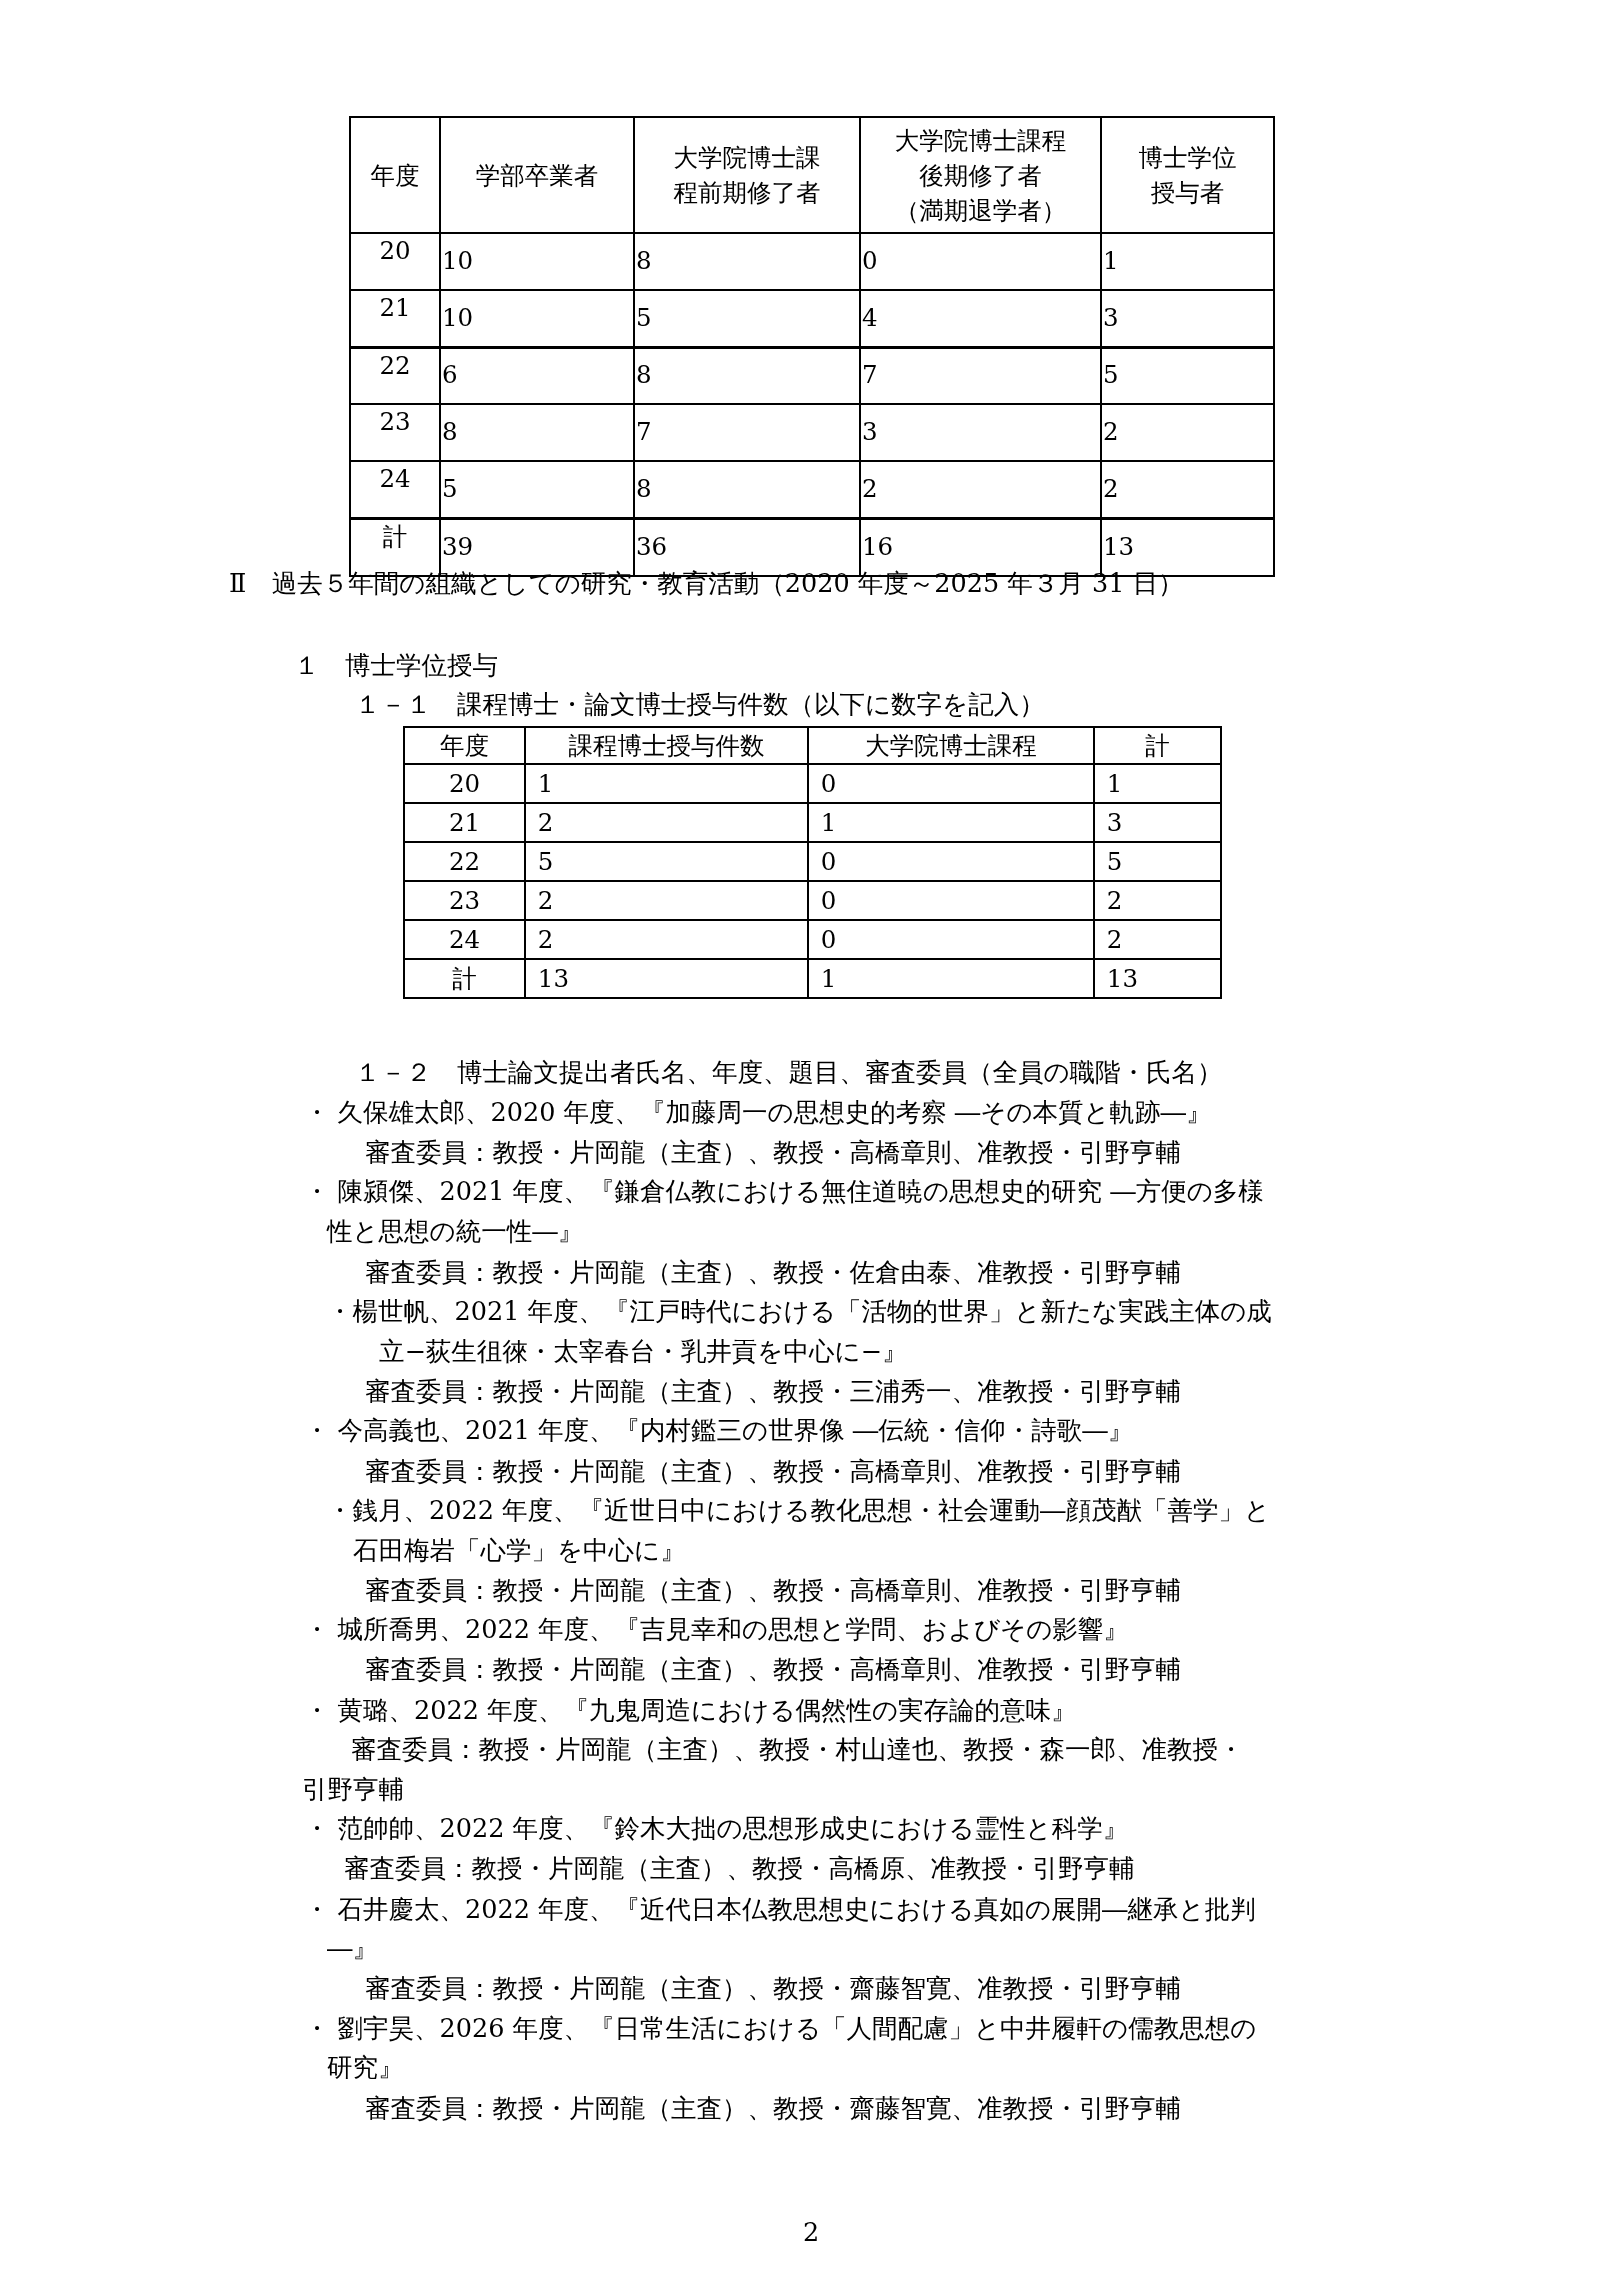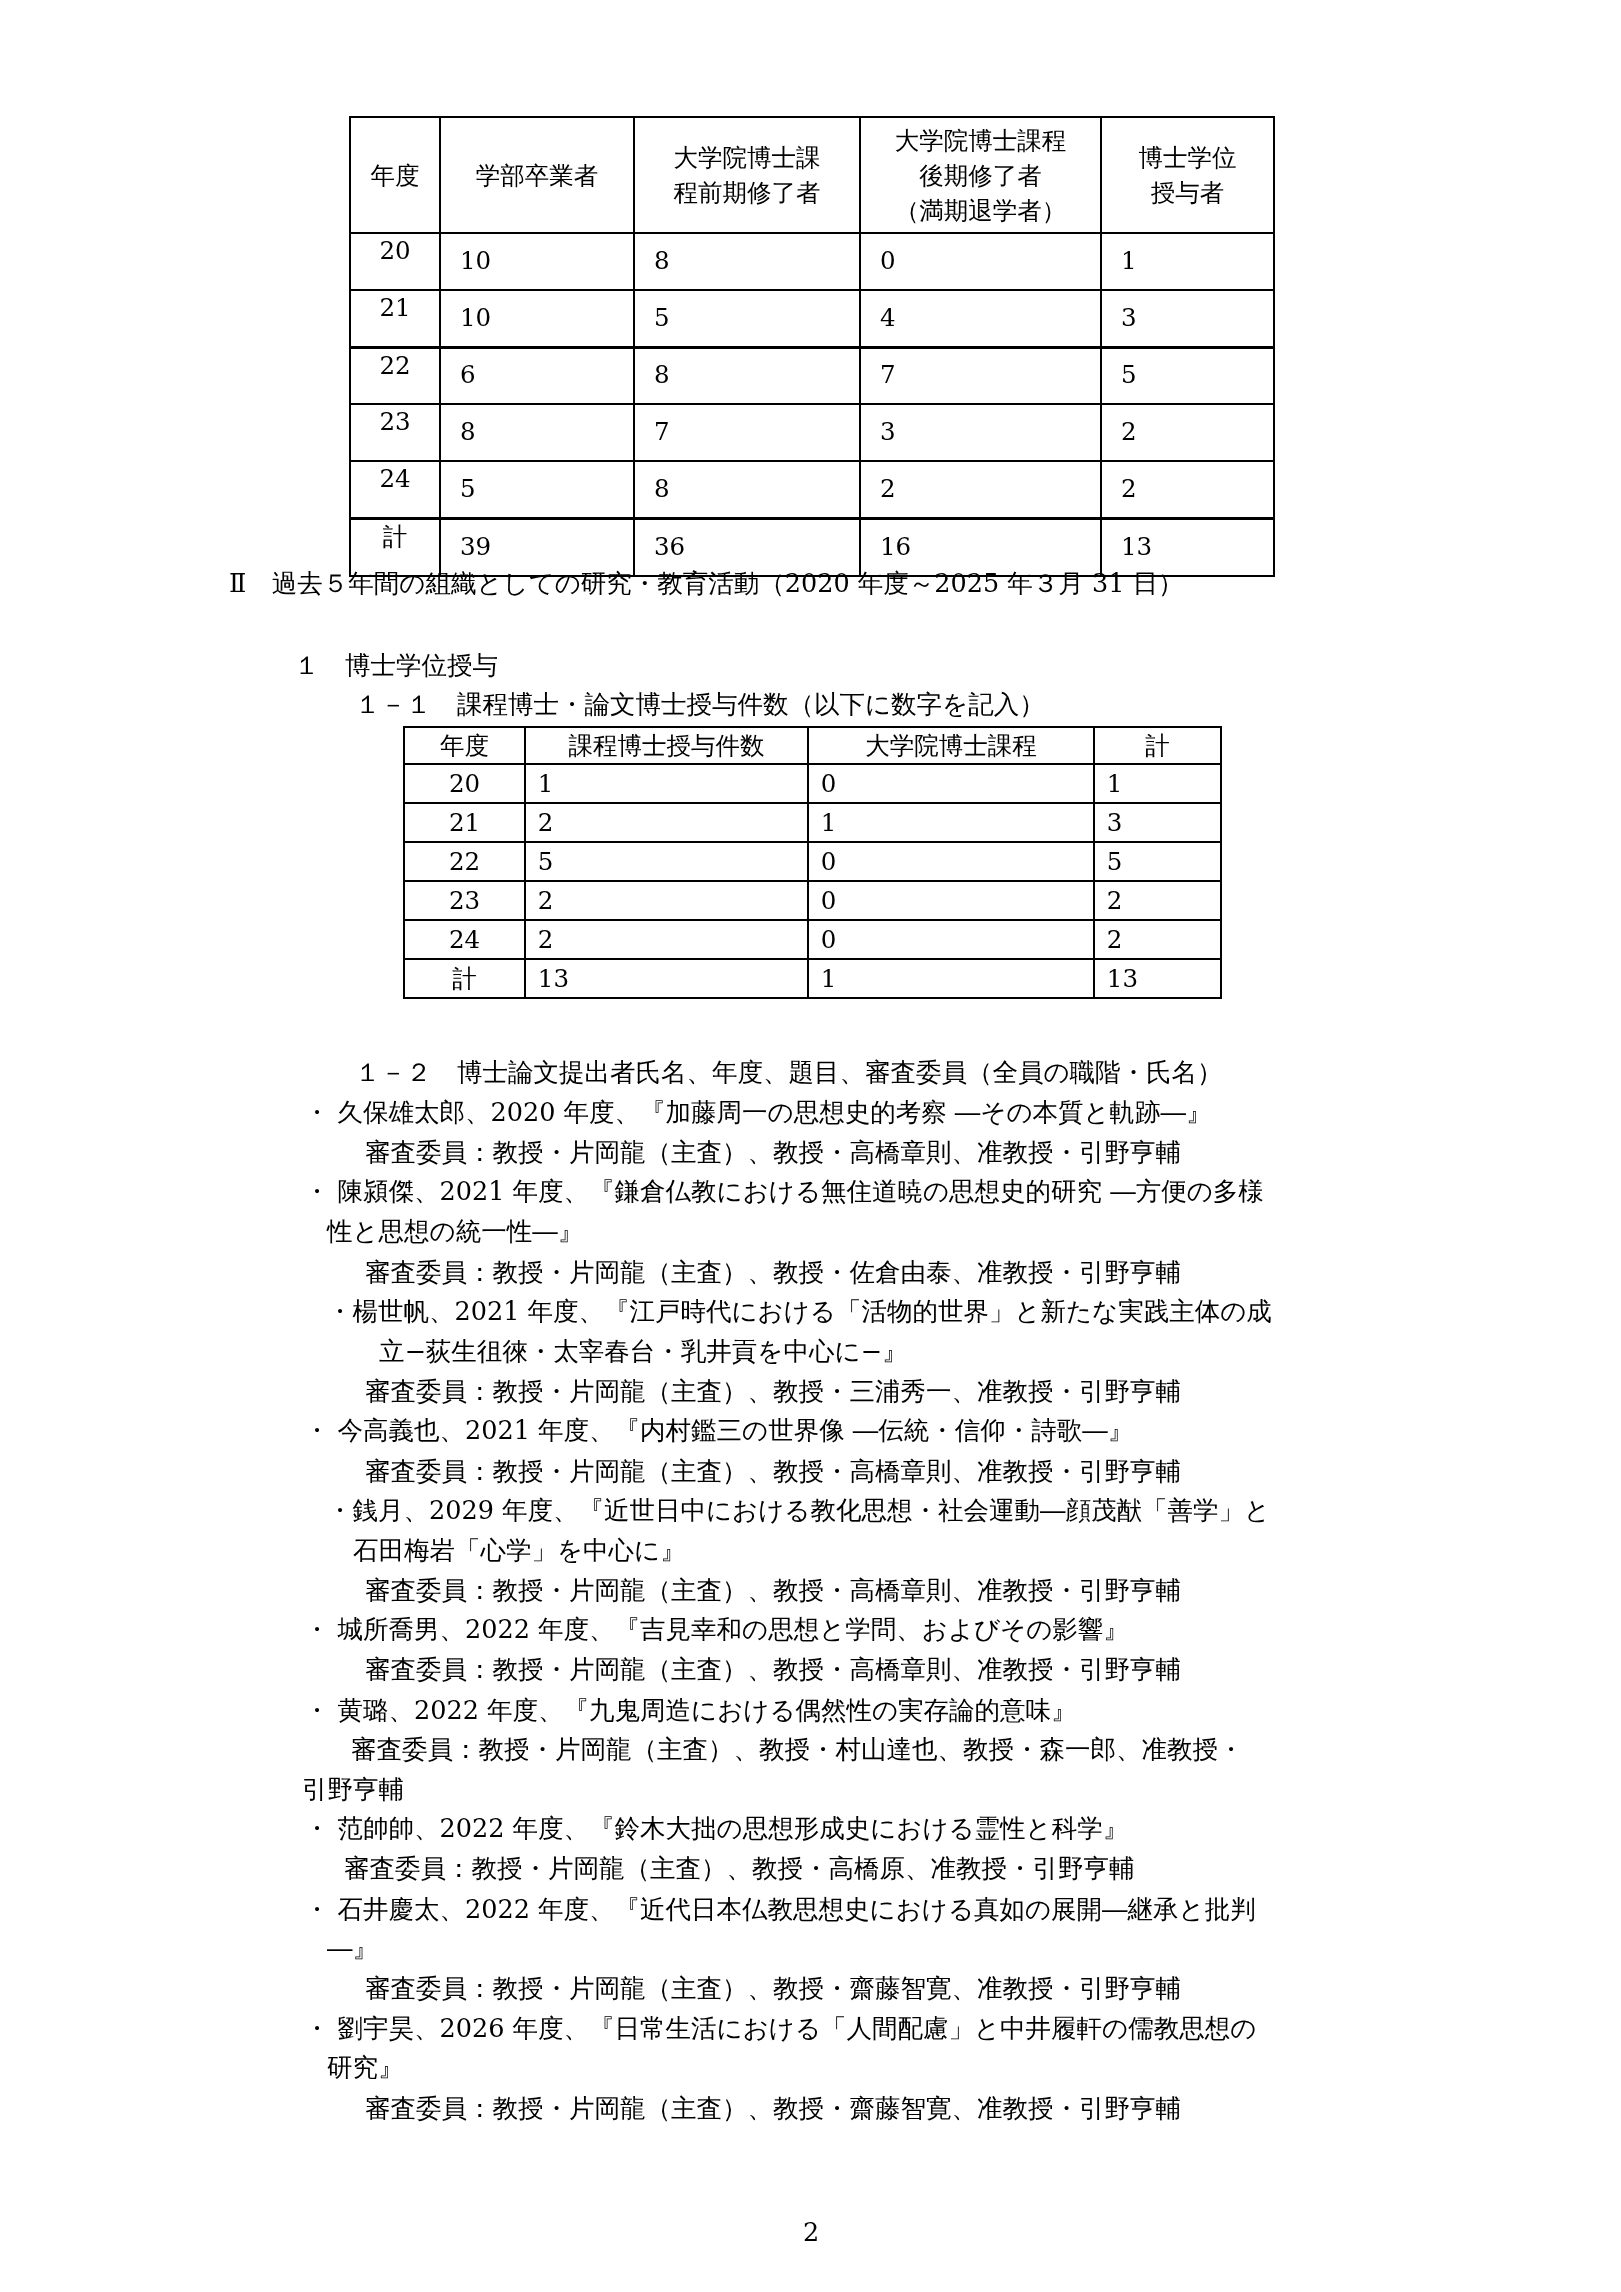--- a/index.html
+++ b/index.html
@@ -8,21 +8,21 @@
     font-family: "DejaVu Serif", "Liberation Serif", serif;
     color: #000000;
   }
   .page { position: absolute; left: 0; top: 0; width: 1621px; height: 2293px; }
   table { border-collapse: collapse; position: absolute; table-layout: fixed; }
   td, th { border: 2.9px solid #000; font-weight: normal; padding: 0; }
   #t1 { left: 349px; top: 116px; width: 924px; font-size: 24.5px; }
   #t1 th { height: 114px; text-align: center; line-height: 35px; vertical-align: middle; }
   #t1 td { height: 45px; vertical-align: top; padding-top: 3.9px; line-height: 33px; }
   #t1 td.yr { text-align: center; padding-top: 0; }
-  #t1 td.val { padding-left: 19px; padding-top: 9.8px; }
+  #t1 td.val { padding-left: 1px; padding-top: 9.8px; }
   #t1 tr.thick td { border-top-width: 3.9px; }
   #t2 { left: 403px; top: 726px; width: 817px; font-size: 24.5px; }
   #t2 th { height: 35px; text-align: center; line-height: 35px; }
   #t2 td { height: 37px; line-height: 37px; }
   #t2 td.yr { text-align: center; }
   #t2 td.val { padding-left: 11.8px; }
   .line { position: absolute; font-size: 25.5px; white-space: nowrap; line-height: 31px; }
   .pagenum { position: absolute; left: 811px; top: 2217px; font-size: 25.5px; transform: translateX(-50%); }
 </style>
 </head>
@@ -161,21 +161,21 @@
   <div class="line" style="left:304px; top:1097px;">・ 久保雄太郎、2020 年度、『加藤周一の思想史的考察 ―その本質と軌跡―』</div>
   <div class="line" style="left:365px; top:1137px;">審査委員：教授・片岡龍（主査）、教授・高橋章則、准教授・引野亨輔</div>
   <div class="line" style="left:304px; top:1176px;">・ 陳潁傑、2021 年度、『鎌倉仏教における無住道暁の思想史的研究 ―方便の多様</div>
   <div class="line" style="left:327px; top:1216px;">性と思想の統一性―』</div>
   <div class="line" style="left:365px; top:1257px;">審査委員：教授・片岡龍（主査）、教授・佐倉由泰、准教授・引野亨輔</div>
   <div class="line" style="left:327px; top:1296px;">・楊世帆、2021 年度、『江戸時代における「活物的世界」と新たな実践主体の成</div>
   <div class="line" style="left:353px; top:1336px;margin-left:26px;">立−荻生徂徠・太宰春台・乳井貢を中心に−』</div>
   <div class="line" style="left:365px; top:1376px;">審査委員：教授・片岡龍（主査）、教授・三浦秀一、准教授・引野亨輔</div>
   <div class="line" style="left:304px; top:1415px;">・ 今高義也、2021 年度、『内村鑑三の世界像 ―伝統・信仰・詩歌―』</div>
   <div class="line" style="left:365px; top:1456px;">審査委員：教授・片岡龍（主査）、教授・高橋章則、准教授・引野亨輔</div>
-  <div class="line" style="left:327px; top:1495px;">・銭月、2029 年度、『近世日中における教化思想・社会運動―顔茂猷「善学」と</div>
+  <div class="line" style="left:327px; top:1495px;">・銭月、2022 年度、『近世日中における教化思想・社会運動―顔茂猷「善学」と</div>
   <div class="line" style="left:353px; top:1535px;">石田梅岩「心学」を中心に』</div>
   <div class="line" style="left:365px; top:1575px;">審査委員：教授・片岡龍（主査）、教授・高橋章則、准教授・引野亨輔</div>
   <div class="line" style="left:304px; top:1614px;">・ 城所喬男、2022 年度、『吉見幸和の思想と学問、およびその影響』</div>
   <div class="line" style="left:365px; top:1654px;">審査委員：教授・片岡龍（主査）、教授・高橋章則、准教授・引野亨輔</div>
   <div class="line" style="left:304px; top:1695px;">・ 黄璐、2022 年度、『九鬼周造における偶然性の実存論的意味』</div>
   <div class="line" style="left:351px; top:1734px;">審査委員：教授・片岡龍（主査）、教授・村山達也、教授・森一郎、准教授・</div>
   <div class="line" style="left:302px; top:1774px;">引野亨輔</div>
   <div class="line" style="left:304px; top:1813px;">・ 范帥帥、2022 年度、『鈴木大拙の思想形成史における霊性と科学』</div>
   <div class="line" style="left:344px; top:1853px;">審査委員：教授・片岡龍（主査）、教授・高橋原、准教授・引野亨輔</div>
   <div class="line" style="left:304px; top:1894px;">・ 石井慶太、2022 年度、『近代日本仏教思想史における真如の展開―継承と批判</div>

